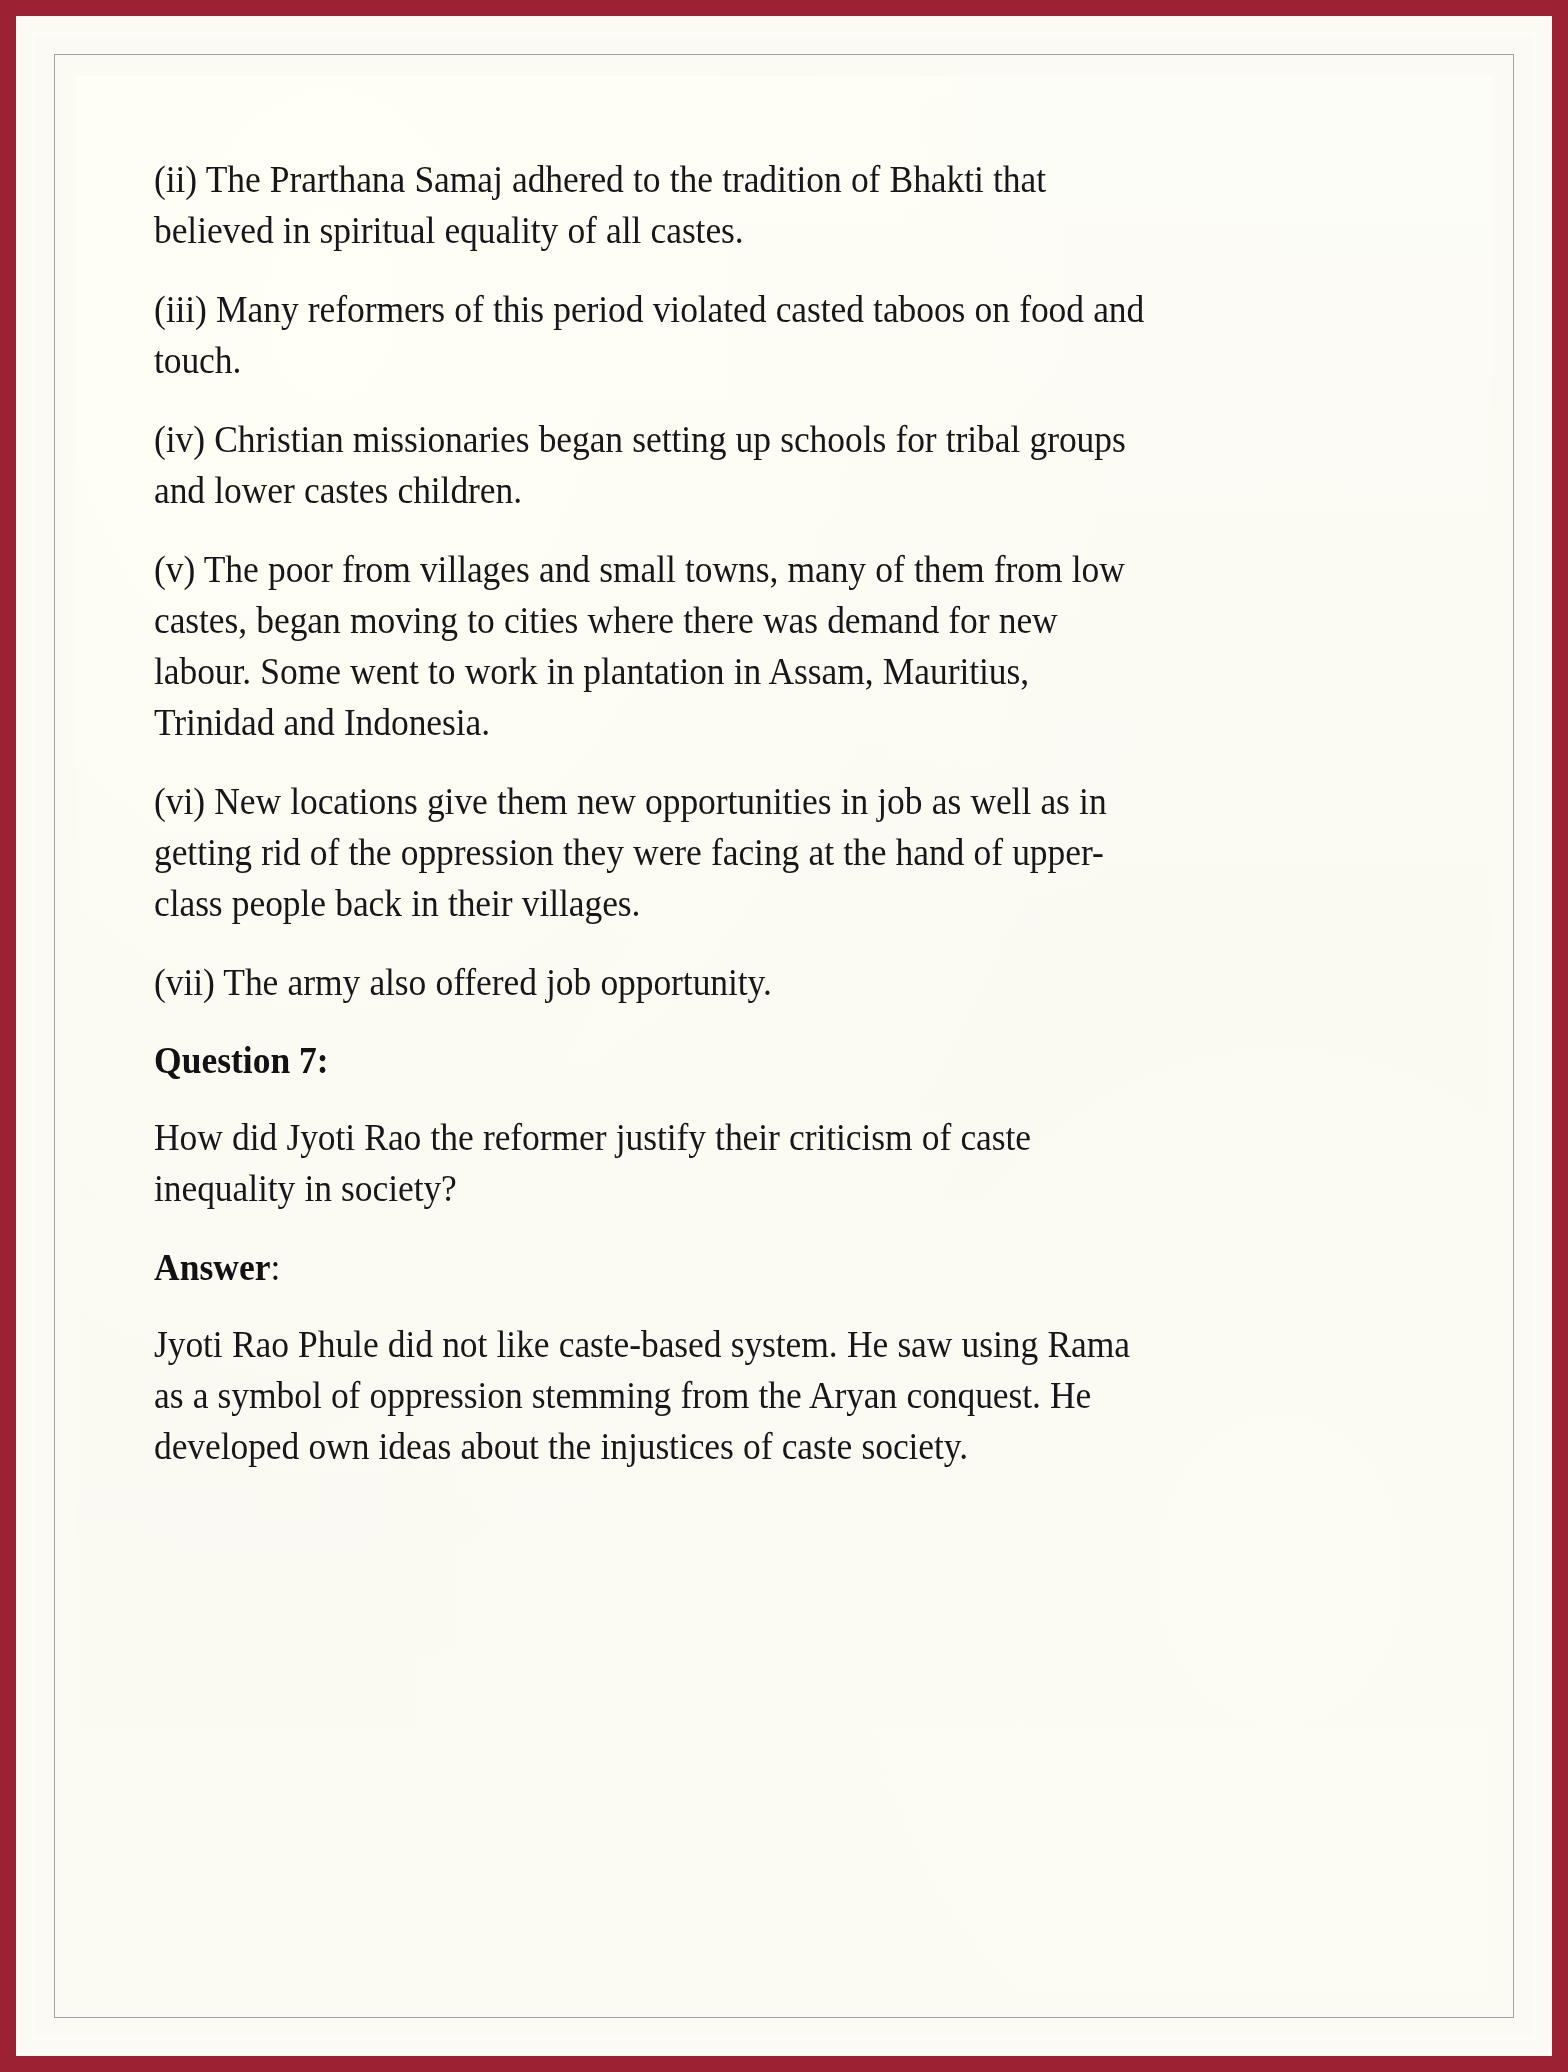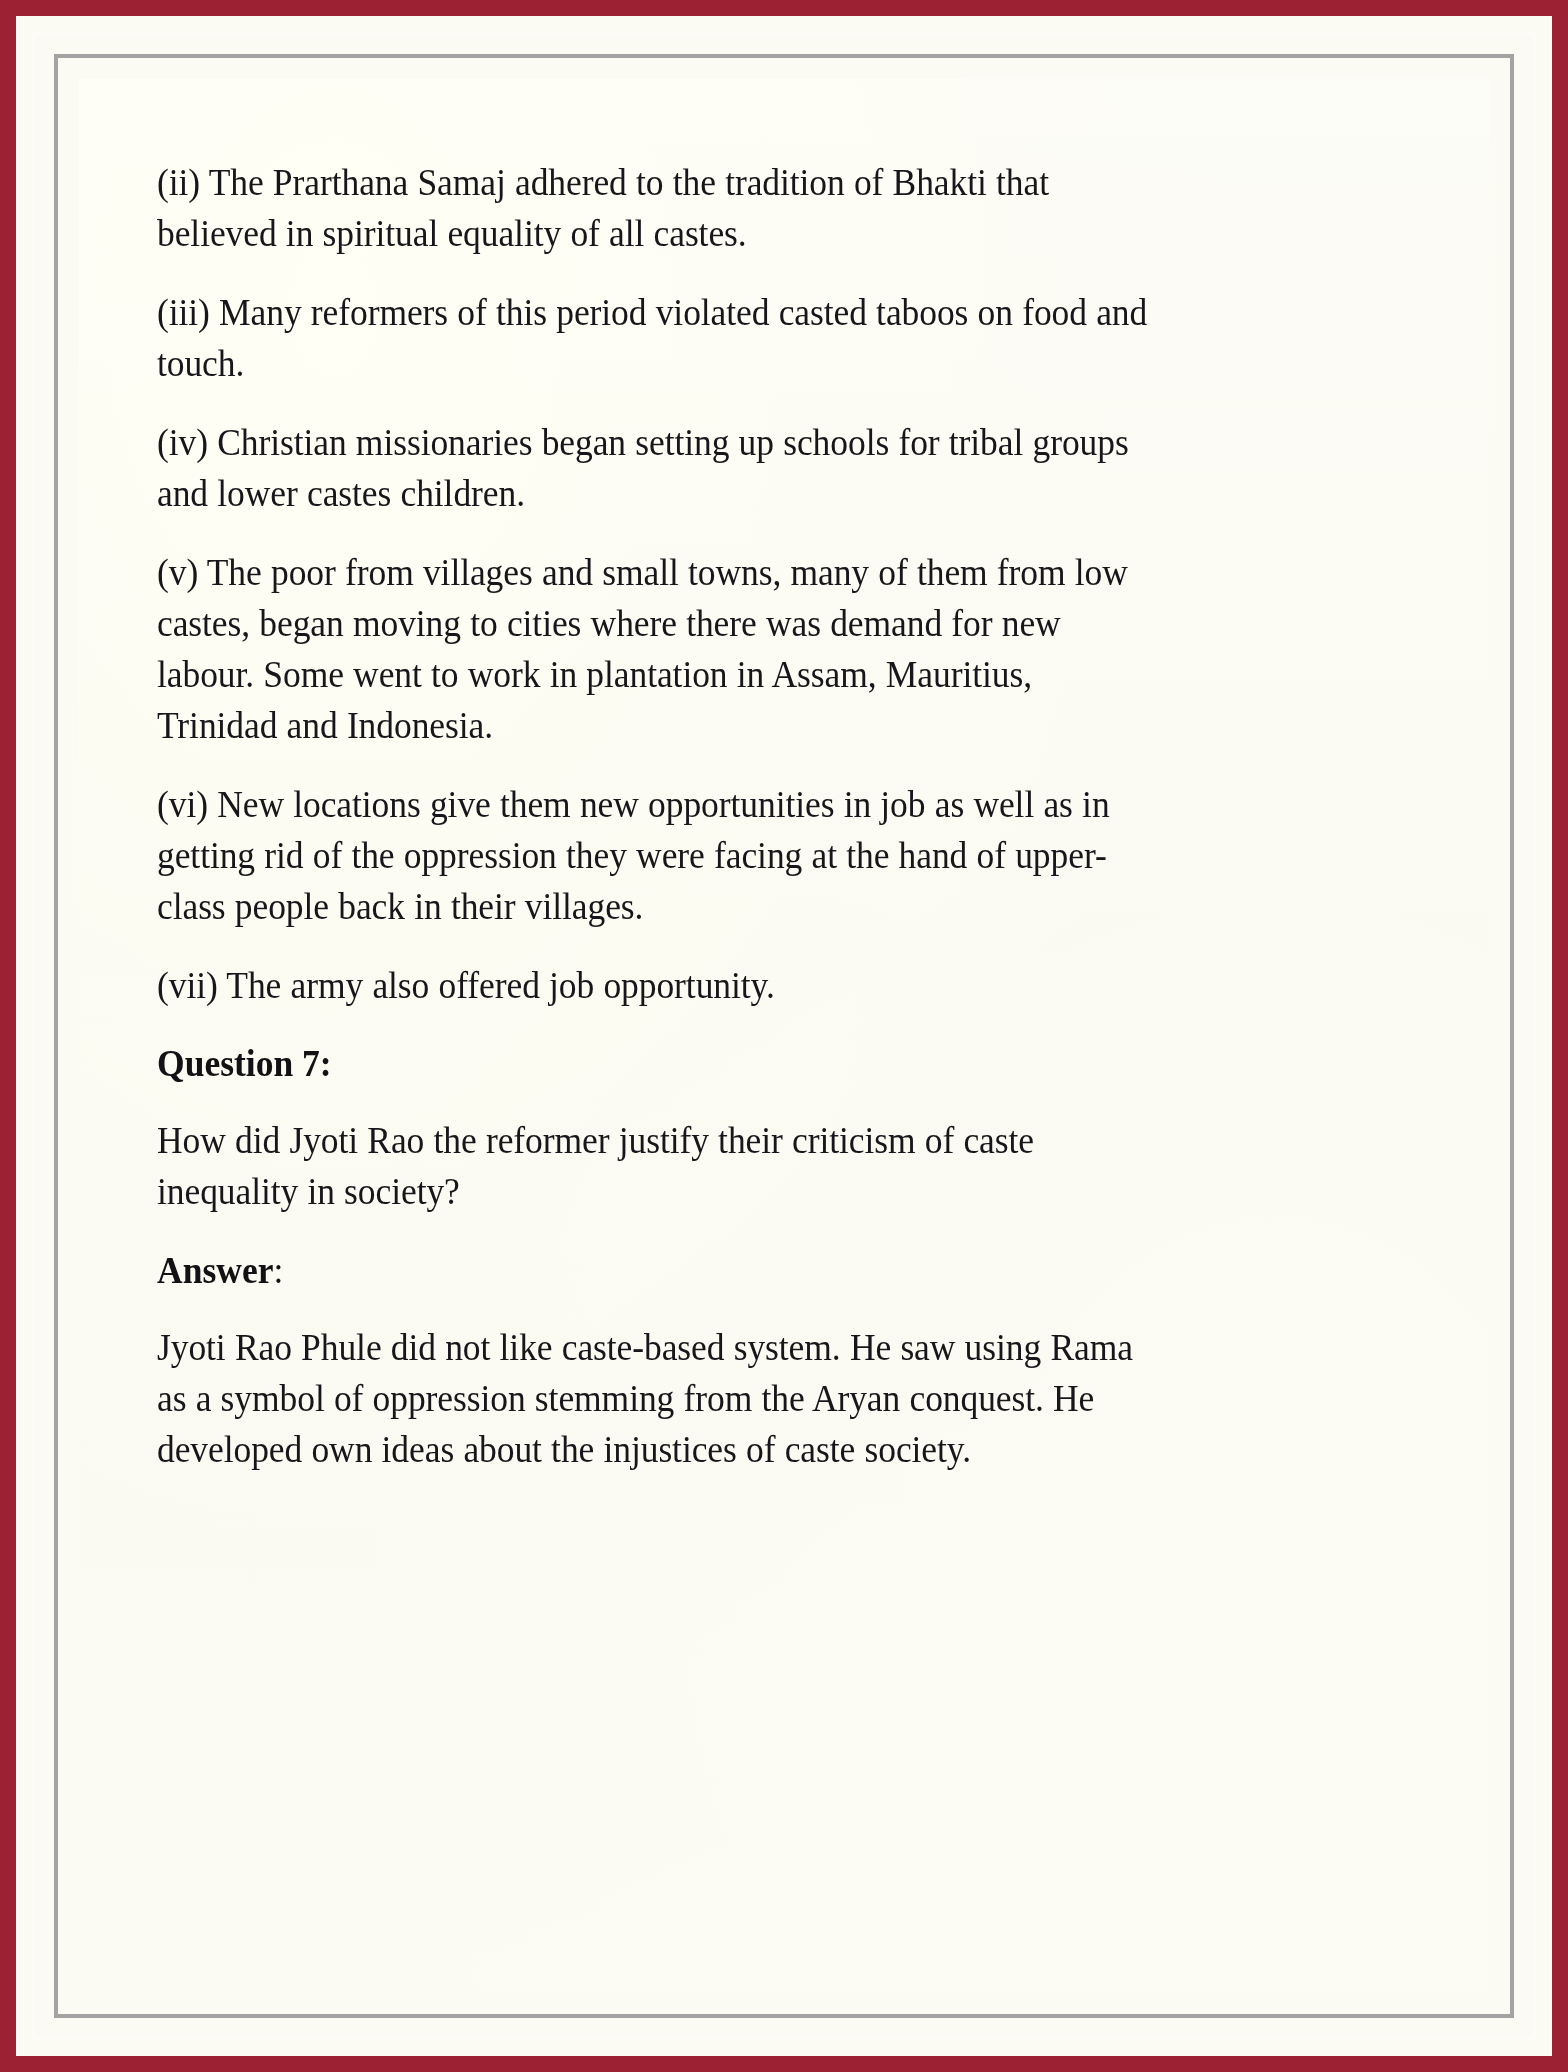--- a/index.html
+++ b/index.html
@@ -36,21 +36,21 @@
     box-sizing: border-box;
     border: 3px solid #fdfcf6;
     background: #fbfaf3;
   }
 
   #frame-rule {
     position: absolute;
     left: 19px; top: 19px;
     right: 19px; bottom: 19px;
     box-sizing: border-box;
-    border: 4px solid #a3a3a3;
+    border: 1px solid #a3a3a3;
     background: #fbfaf3;
   }
 
   #sheet {
     position: absolute;
     left: 21px; top: 21px;
     right: 21px; bottom: 21px;
     background: #fbfaf4;
     overflow: hidden;
   }

